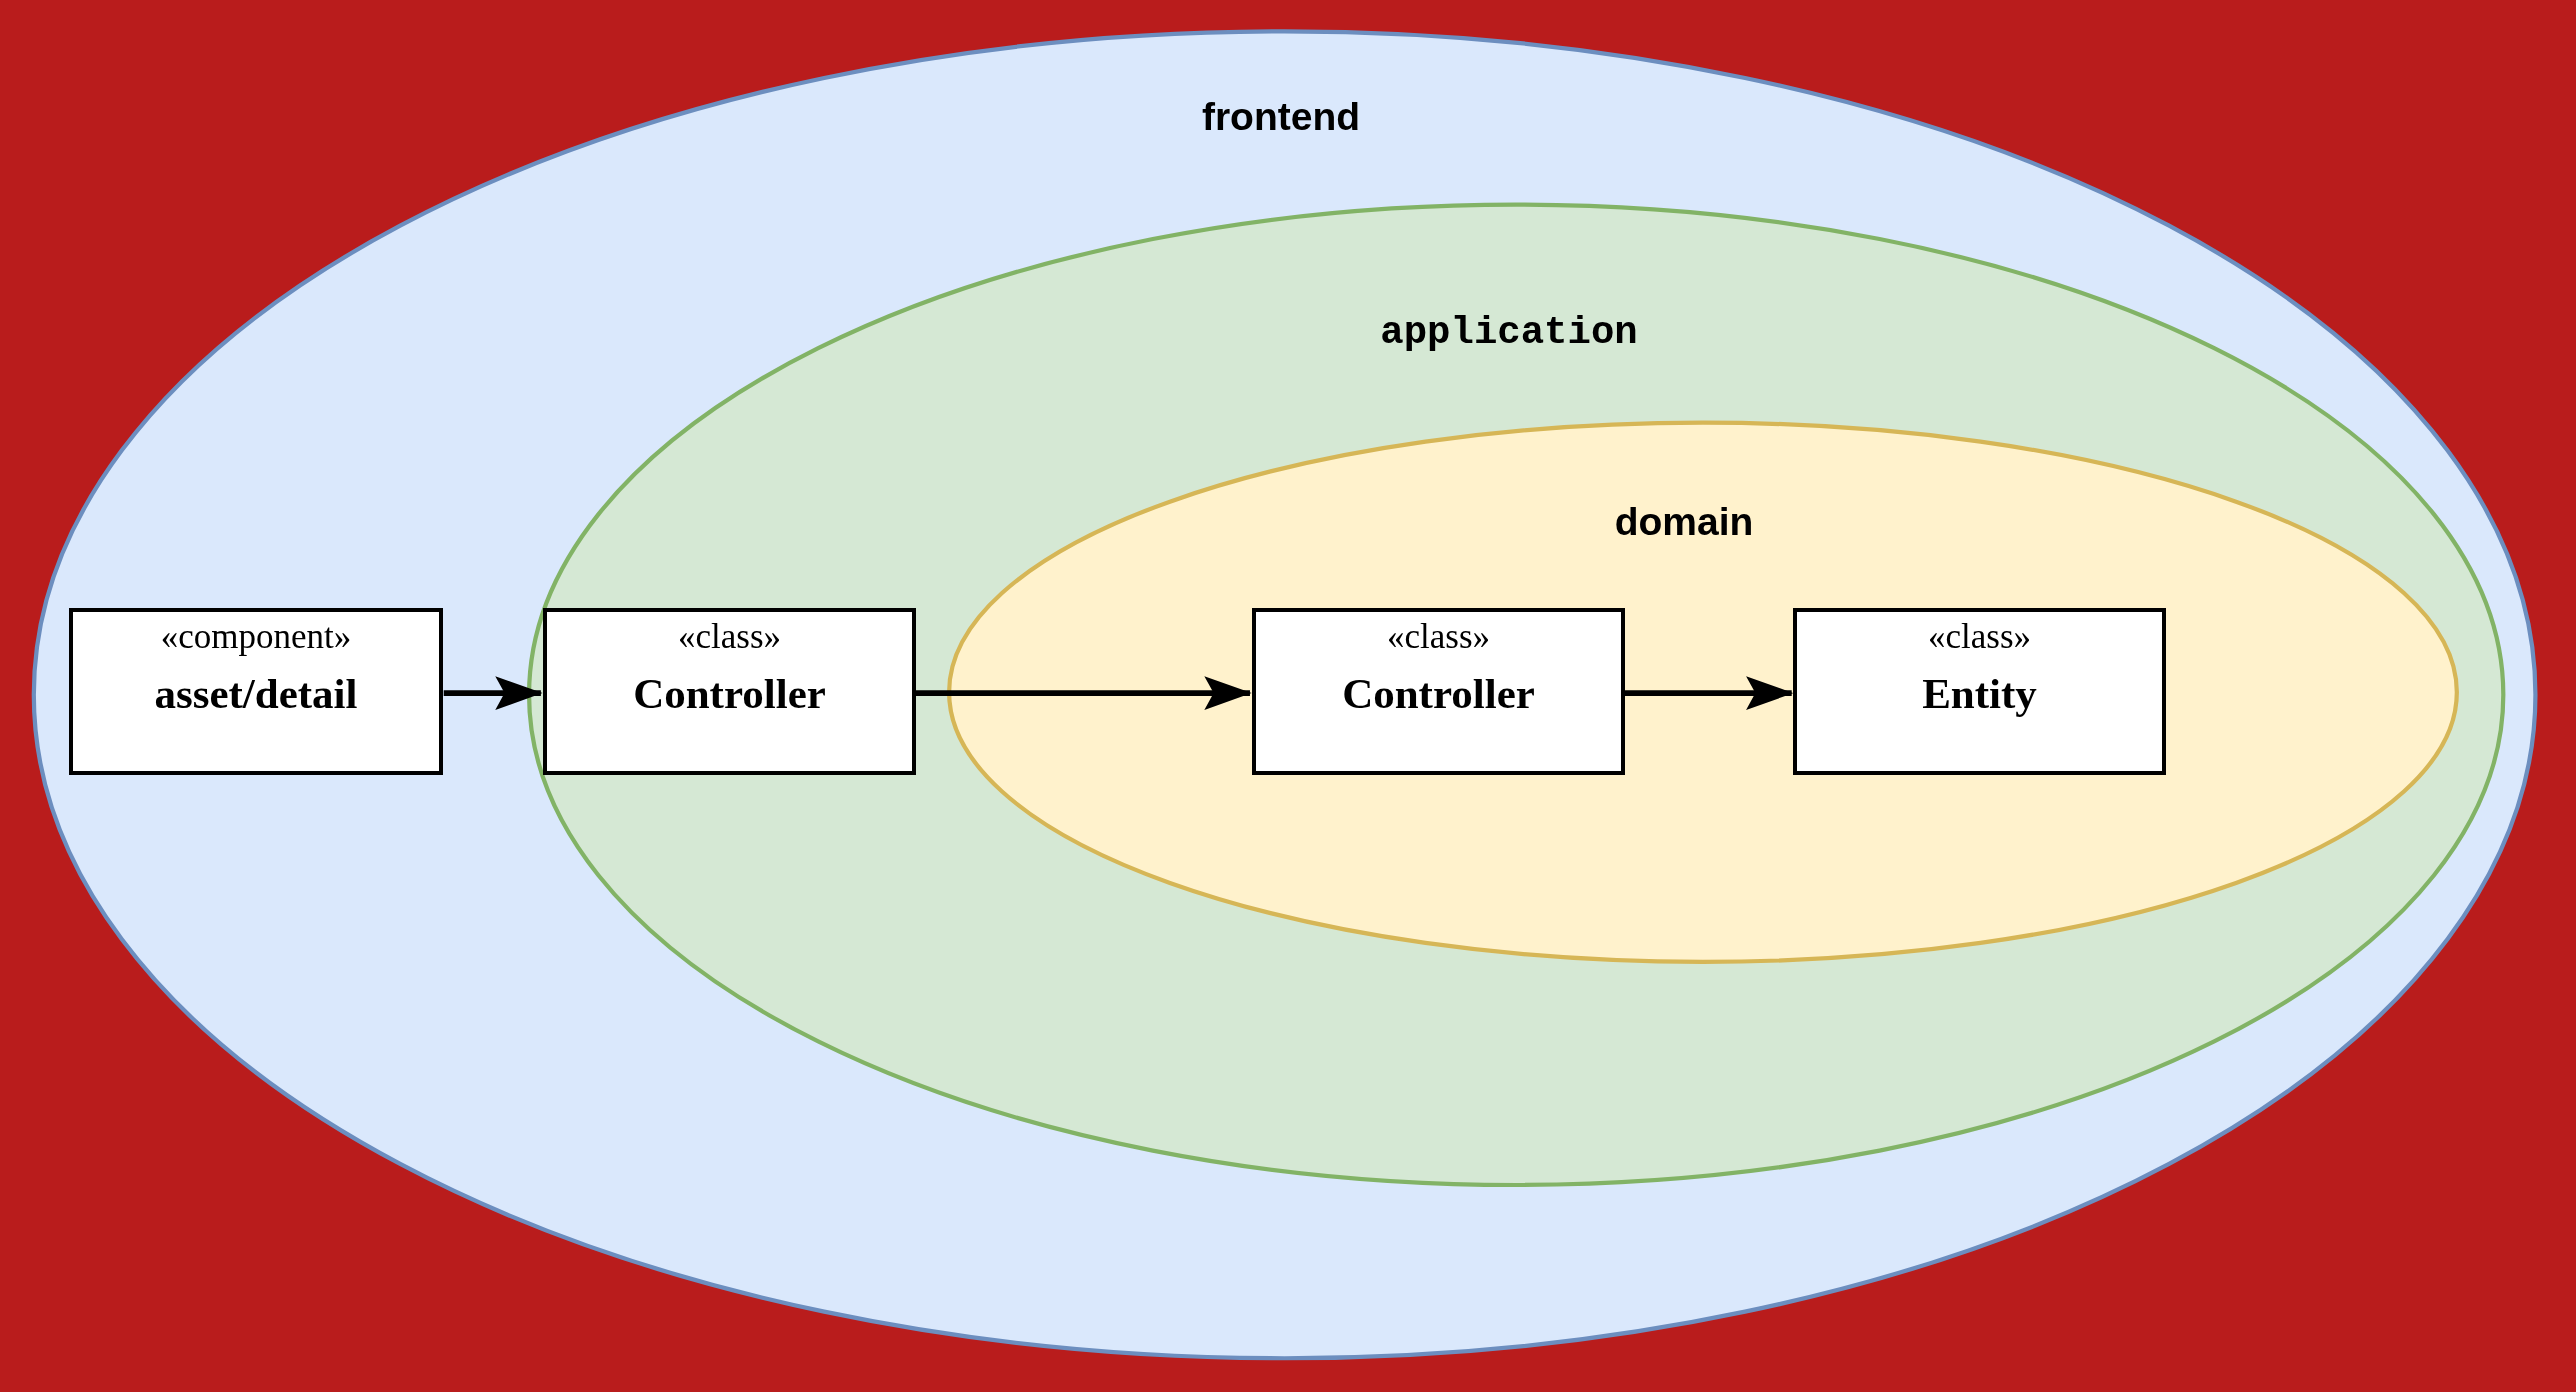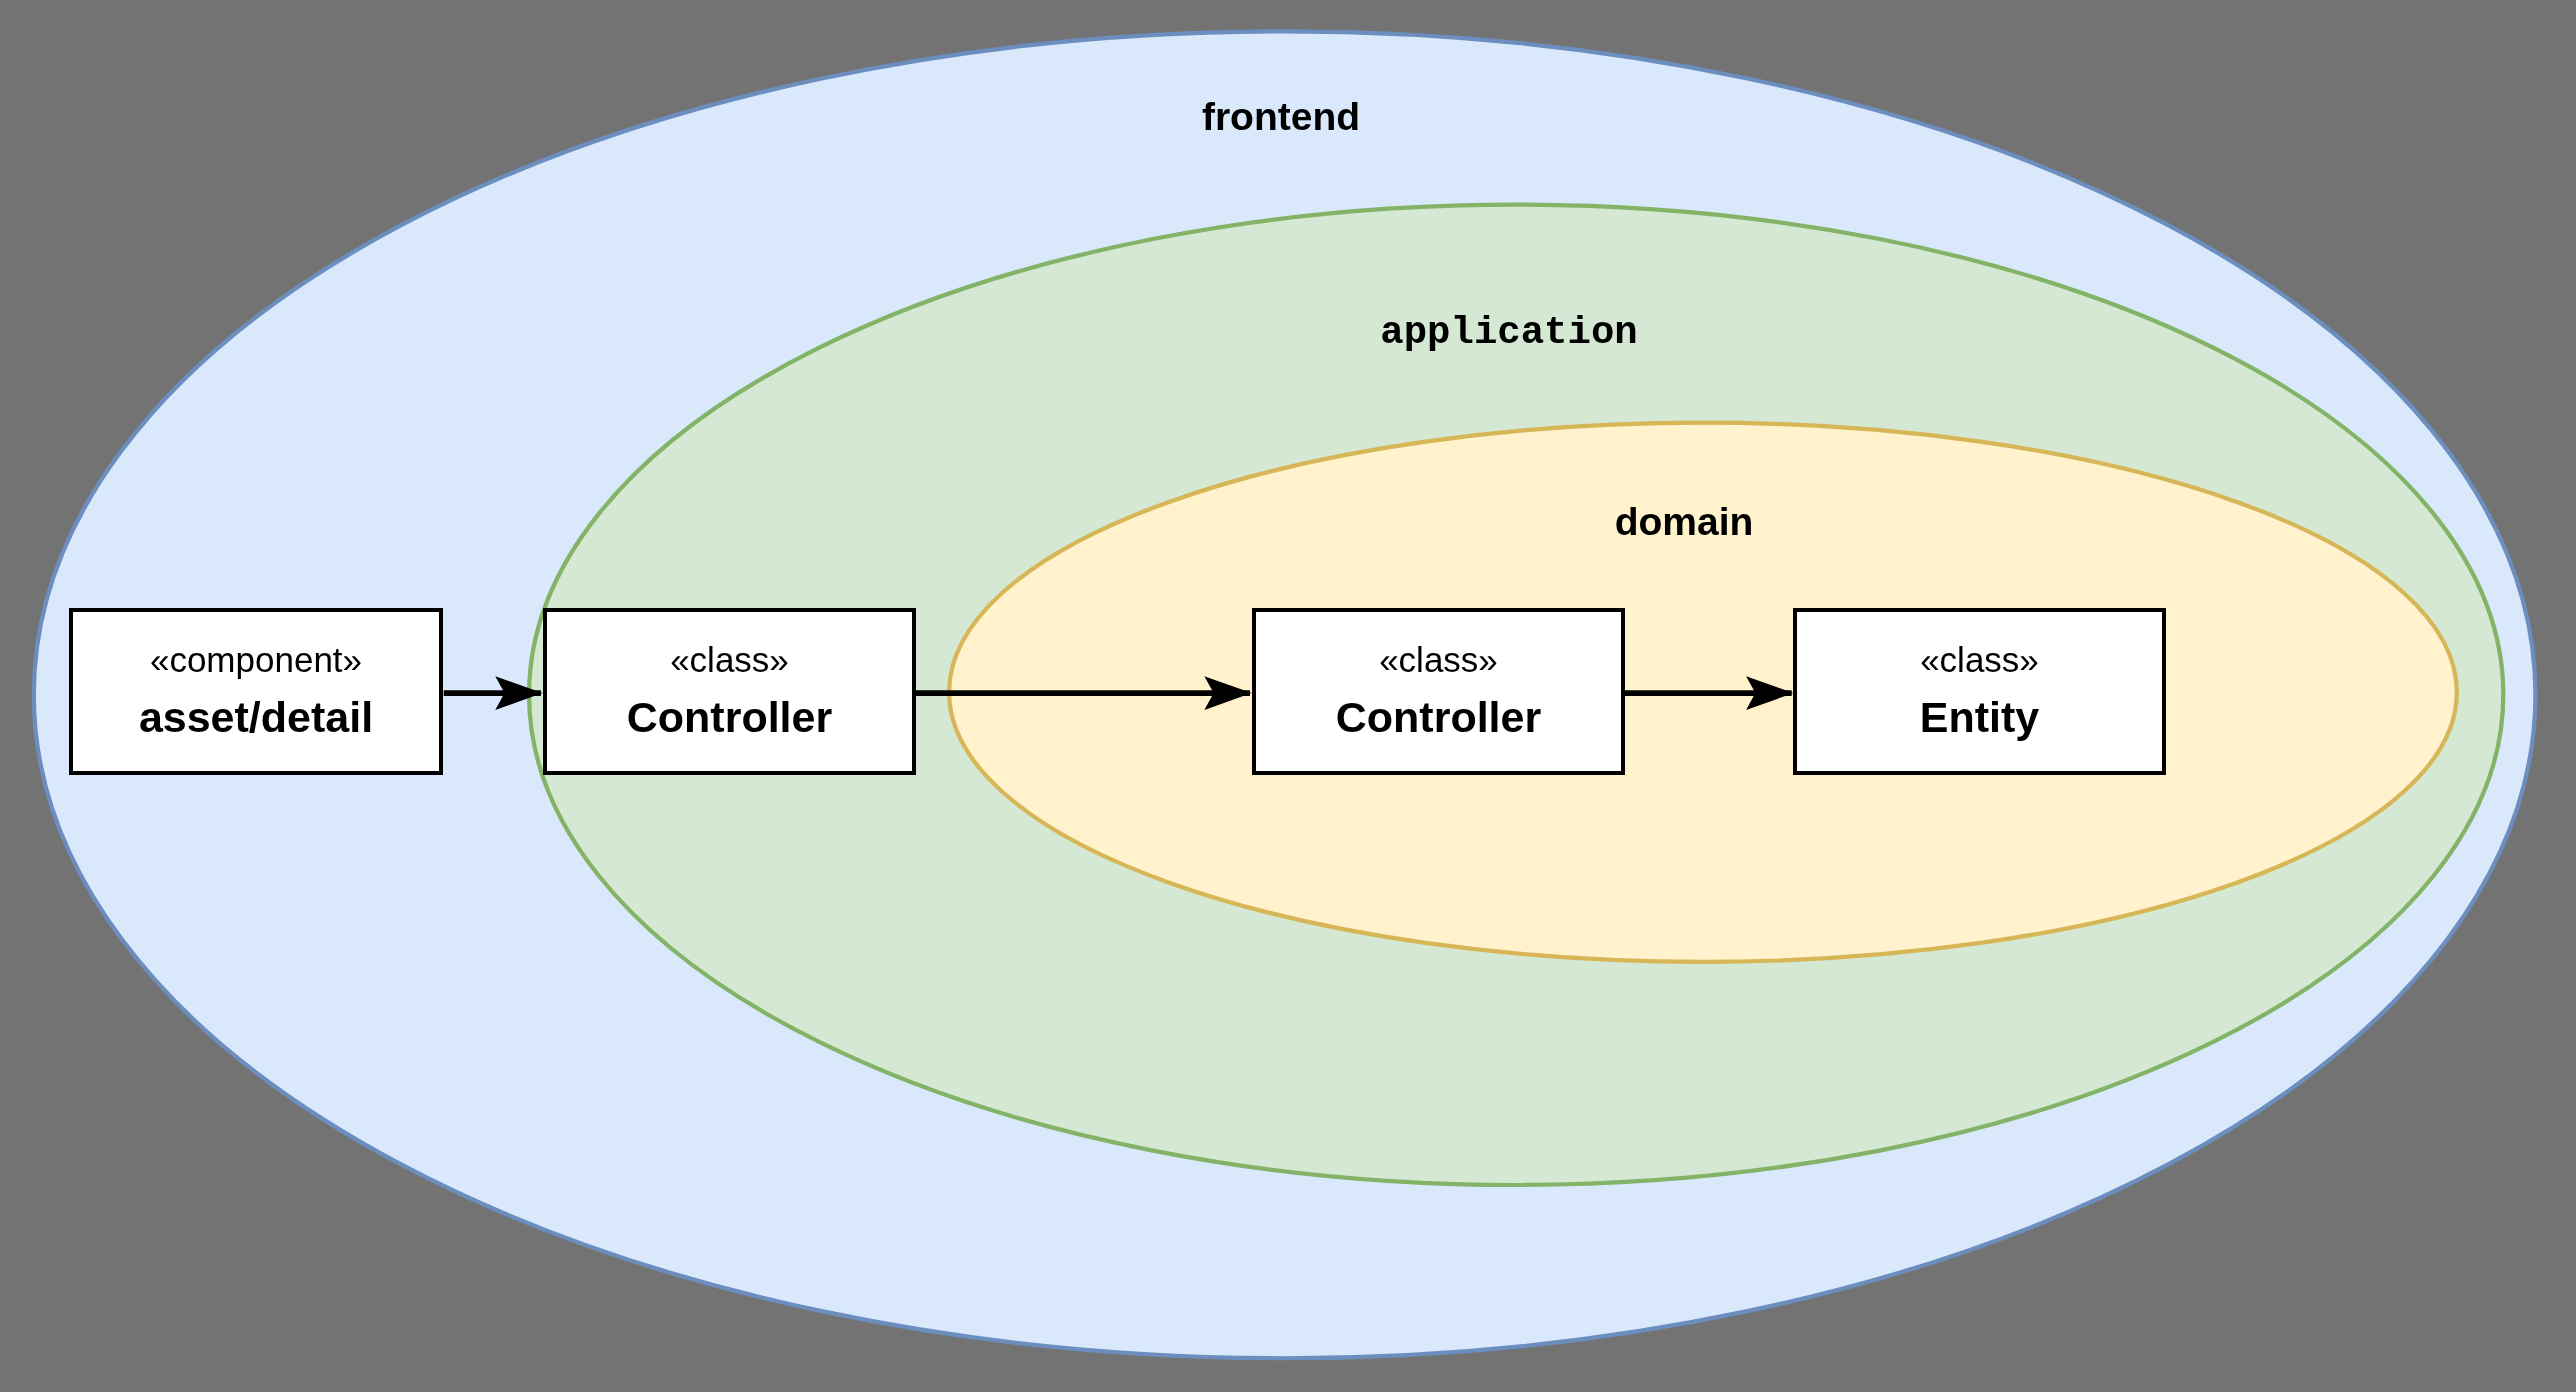--- a/index.html
+++ b/index.html
@@ -4,21 +4,21 @@
 <style>
   html, body {
     margin: 0;
     padding: 0;
     background: #000000;
   }
   .canvas {
     position: relative;
     width: 2576px;
     height: 1393px;
-    background: #737373;
+    background: #b91c1c;
     overflow: hidden;
     font-family: "Liberation Sans", sans-serif;
   }
   .diagram-svg {
     position: absolute;
     left: 0;
     top: 0;
   }
   .zone-label {
     position: absolute;
@@ -31,23 +31,24 @@
   .node {
     position: absolute;
     top: 608px;
     height: 167px;
     background: #ffffff;
     border: 4.2px solid #000000;
     box-sizing: border-box;
     display: flex;
     flex-direction: column;
     align-items: center;
-    justify-content: center;
+    justify-content: flex-start;
     color: #000000;
     text-align: center;
+    font-family: Liberation Serif, serif;
   }
   .node .stereotype {
     font-size: 35px;
     font-weight: normal;
     line-height: 1.45;
     white-space: nowrap;
   }
   .node .node-name {
     font-size: 43px;
     font-weight: bold;

